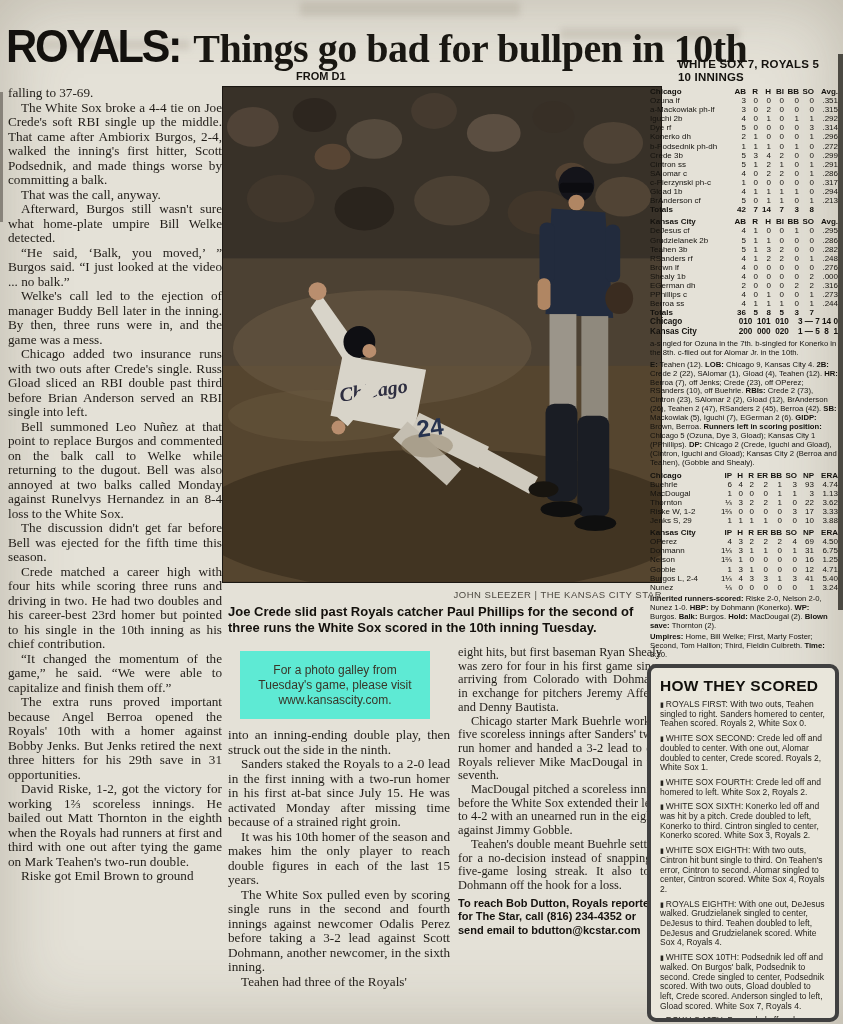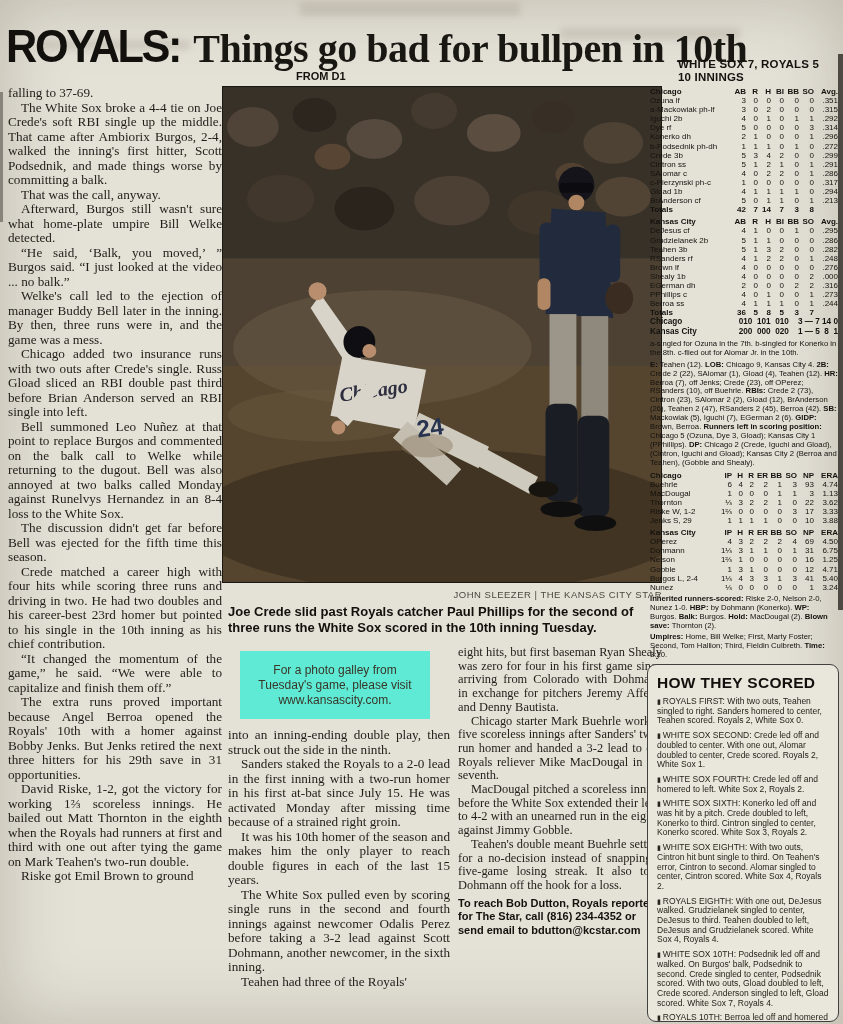--- a/index.html
+++ b/index.html
@@ -44,21 +44,21 @@
   .pit{grid-template-columns:1fr 17px 11px 11px 14px 14px 15px 17px 24px;}
   .bsrow .cname{white-space:nowrap;overflow:hidden;}
   .bsrow .cnum{text-align:right;white-space:nowrap;}
   .bsrow.hdr{font-weight:bold;margin-top:3px;}
   .bsrow.tot{font-weight:bold;}
   .lsrow{display:flex;justify-content:space-between;font-weight:bold;font-size:8.2px;line-height:9.8px;white-space:pre;}
   .lsrow:first-of-type{margin-top:3px;border-top:1px solid #8d897e;padding-top:2px;}
   .note{font-size:7.7px;line-height:8.9px;margin-top:3px;}
   
   #hts{position:absolute;left:647px;top:664px;width:192px;height:358px;box-sizing:border-box;
-       border:1px solid #404040;border-radius:9px;background:#e9e6db;padding:9px 9px 5px;
+       border:4px solid #404040;border-radius:9px;background:#e9e6db;padding:9px 9px 5px;
        overflow:hidden;font-family:"Liberation Sans",sans-serif;}
   .hts-title{font-weight:bold;font-size:15.5px;line-height:17px;letter-spacing:.3px;color:#12100c;margin:0 0 6px;}
   .hts-entry{margin:0 0 5px;font-size:8.5px;line-height:9.7px;color:#26231d;}
   .hts-lead{font-weight:normal;}
   .hts-lead::before{content:"▮ ";font-size:7px;}
   
   .edge-right{position:absolute;right:0;top:54px;width:5px;height:556px;background:#34312b;opacity:.85;}
   .edge-left{position:absolute;left:0;top:92px;width:3px;height:130px;background:#4a463e;opacity:.55;}
   .bleed{position:absolute;background:rgba(116,106,90,.16);filter:blur(3px);border-radius:3px;}
 </style>

